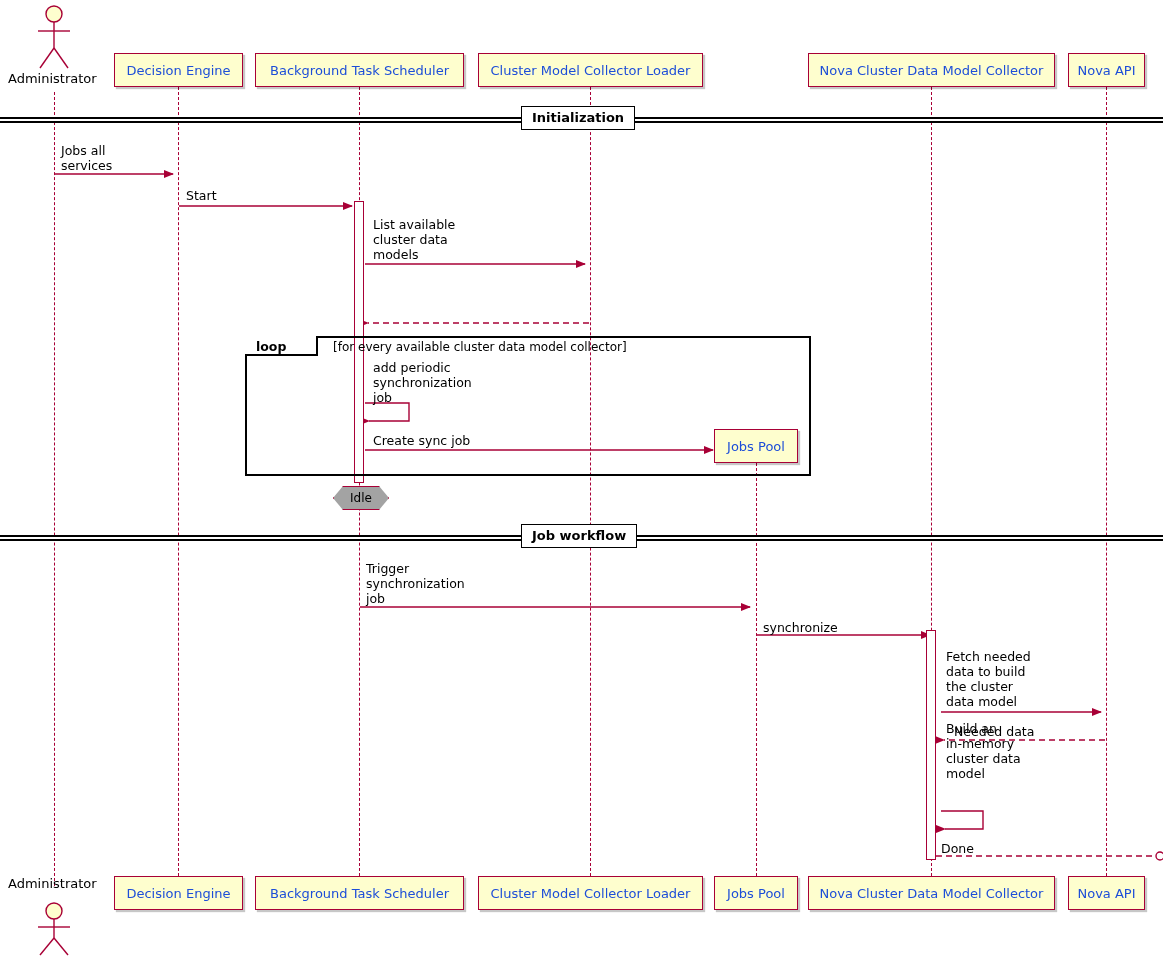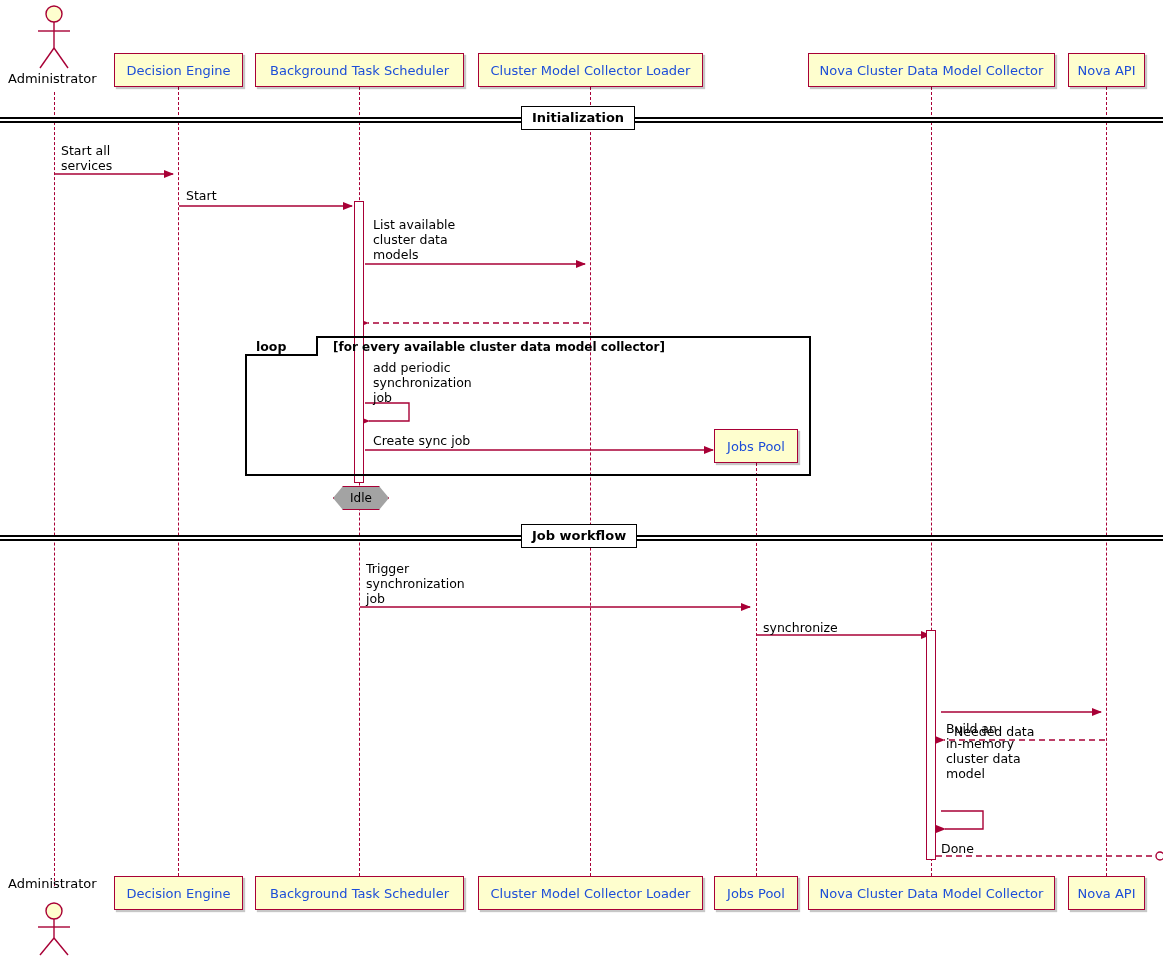--- a/index.html
+++ b/index.html
@@ -96,21 +96,21 @@
   }
   .loop-tab-text {
     position: absolute;
     font-size: 12.5px;
     font-weight: bold;
     color: #000000;
   }
   .loop-cond {
     position: absolute;
     font-size: 12px;
-    font-weight: bold;
+    font-weight: normal;
     color: #000000;
     white-space: nowrap;
   }
   .note-hex {
     position: absolute;
     background: #a3a3a3;
     border: 1px solid #A80036;
     font-size: 12px;
     color: #000000;
     display: flex;
@@ -246,34 +246,38 @@
   <div class="divider-label" style="left:521px; top:524px;">Job workflow</div>
 
   <div class="activation" style="left:354px; top:201px; height:282px;"></div>
   <div class="activation" style="left:926px; top:630px; height:230px;"></div>
 
   <div class="loop-frame" style="left:245px; top:336px; width:566px; height:140px;"></div>
   <div class="loop-tab" style="left:245px; top:336px; width:73px;"></div>
   <div class="loop-tab-text" style="left:256px; top:339px;">loop</div>
   <div class="loop-cond" style="left:333px; top:340px;">[for every available cluster data model collector]</div>
 
-  <div class="msg-label" style="left:61px; top:143px;">Start all
+  <div class="msg-label" style="left:61px; top:143px;">Jobs all
 services</div>
   <div class="msg-label" style="left:186px; top:188px;">Start</div>
   <div class="msg-label" style="left:373px; top:217px;">List available
 cluster data
 models</div>
   <div class="msg-label" style="left:373px; top:360px;">add periodic
 synchronization
 job</div>
   <div class="msg-label" style="left:373px; top:433px;">Create sync job</div>
   <div class="msg-label" style="left:366px; top:561px;">Trigger
 synchronization
 job</div>
   <div class="msg-label" style="left:763px; top:620px;">synchronize</div>
+  <div class="msg-label" style="left:946px; top:649px;">Fetch needed
+data to build
+the cluster
+data model</div>
   <div class="msg-label" style="left:954px; top:724px;">Needed data</div>
   <div class="msg-label" style="left:946px; top:721px;">Build an
 in-memory
 cluster data
 model</div>
   <div class="msg-label" style="left:941px; top:841px;">Done</div>
 
   <div class="note-hex" style="left:333px; top:486px; width:56px; height:24px; clip-path: polygon(10px 0, calc(100% - 10px) 0, 100% 50%, calc(100% - 10px) 100%, 10px 100%, 0 50%);">
     <span>Idle</span>
   </div>

